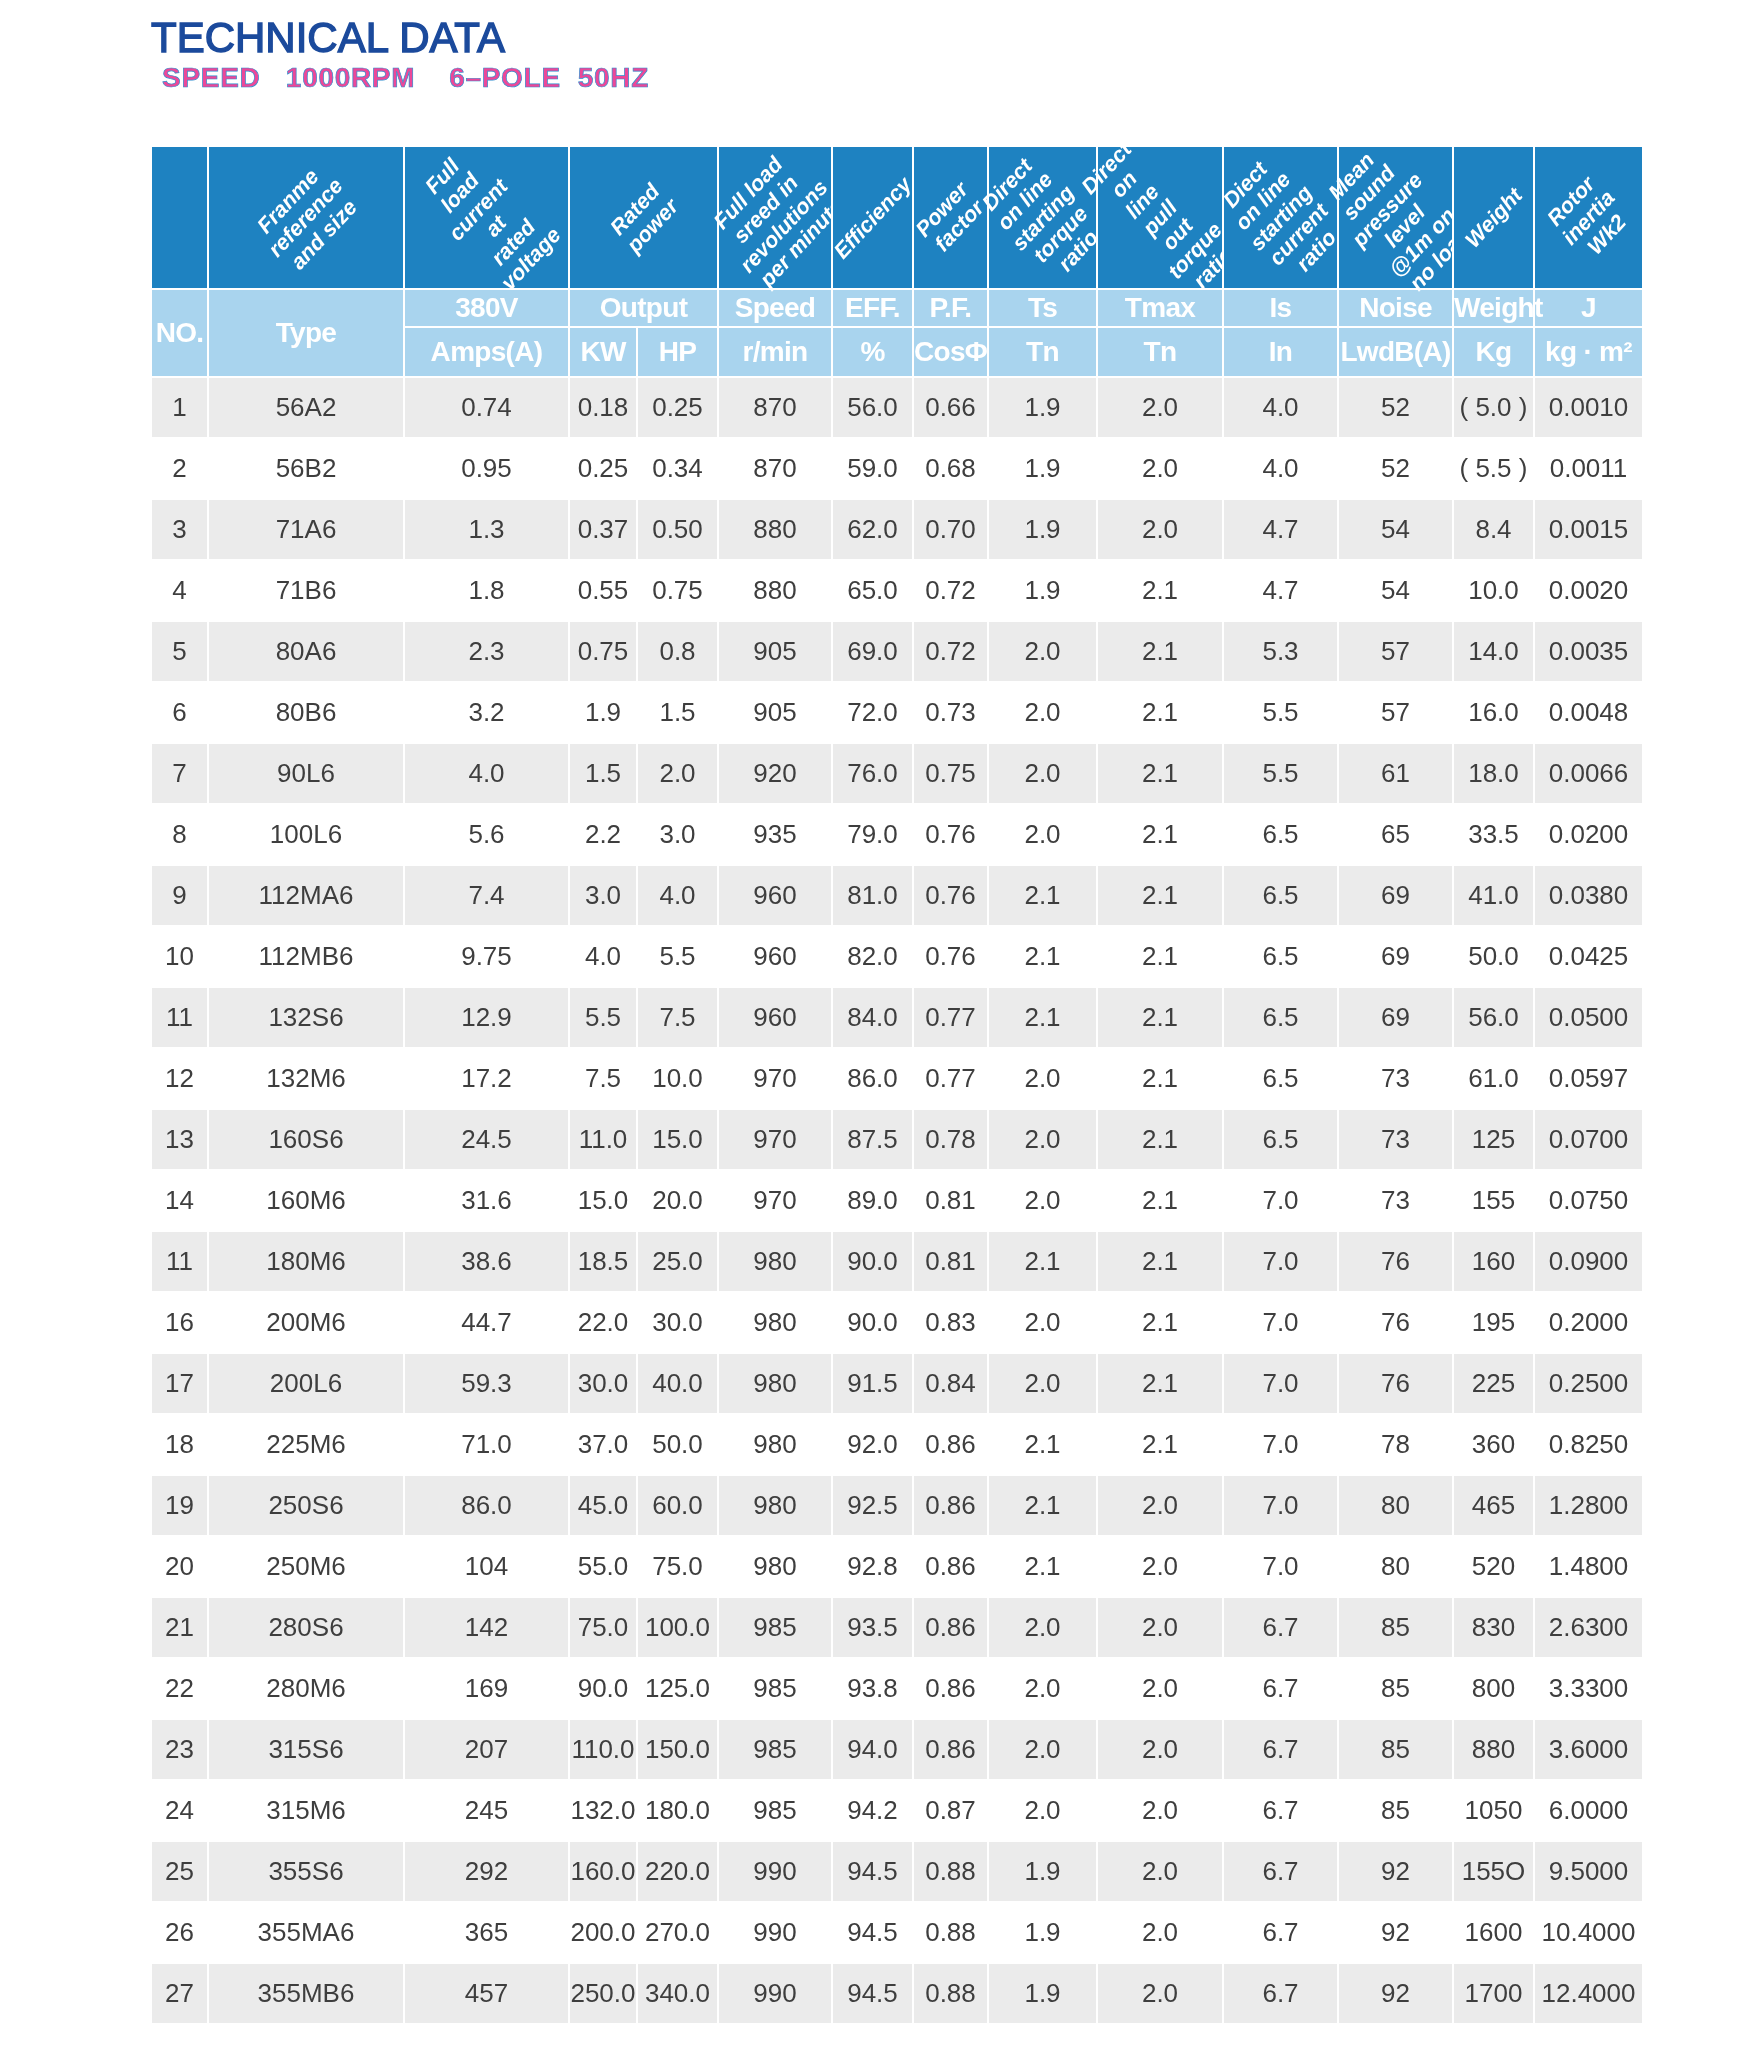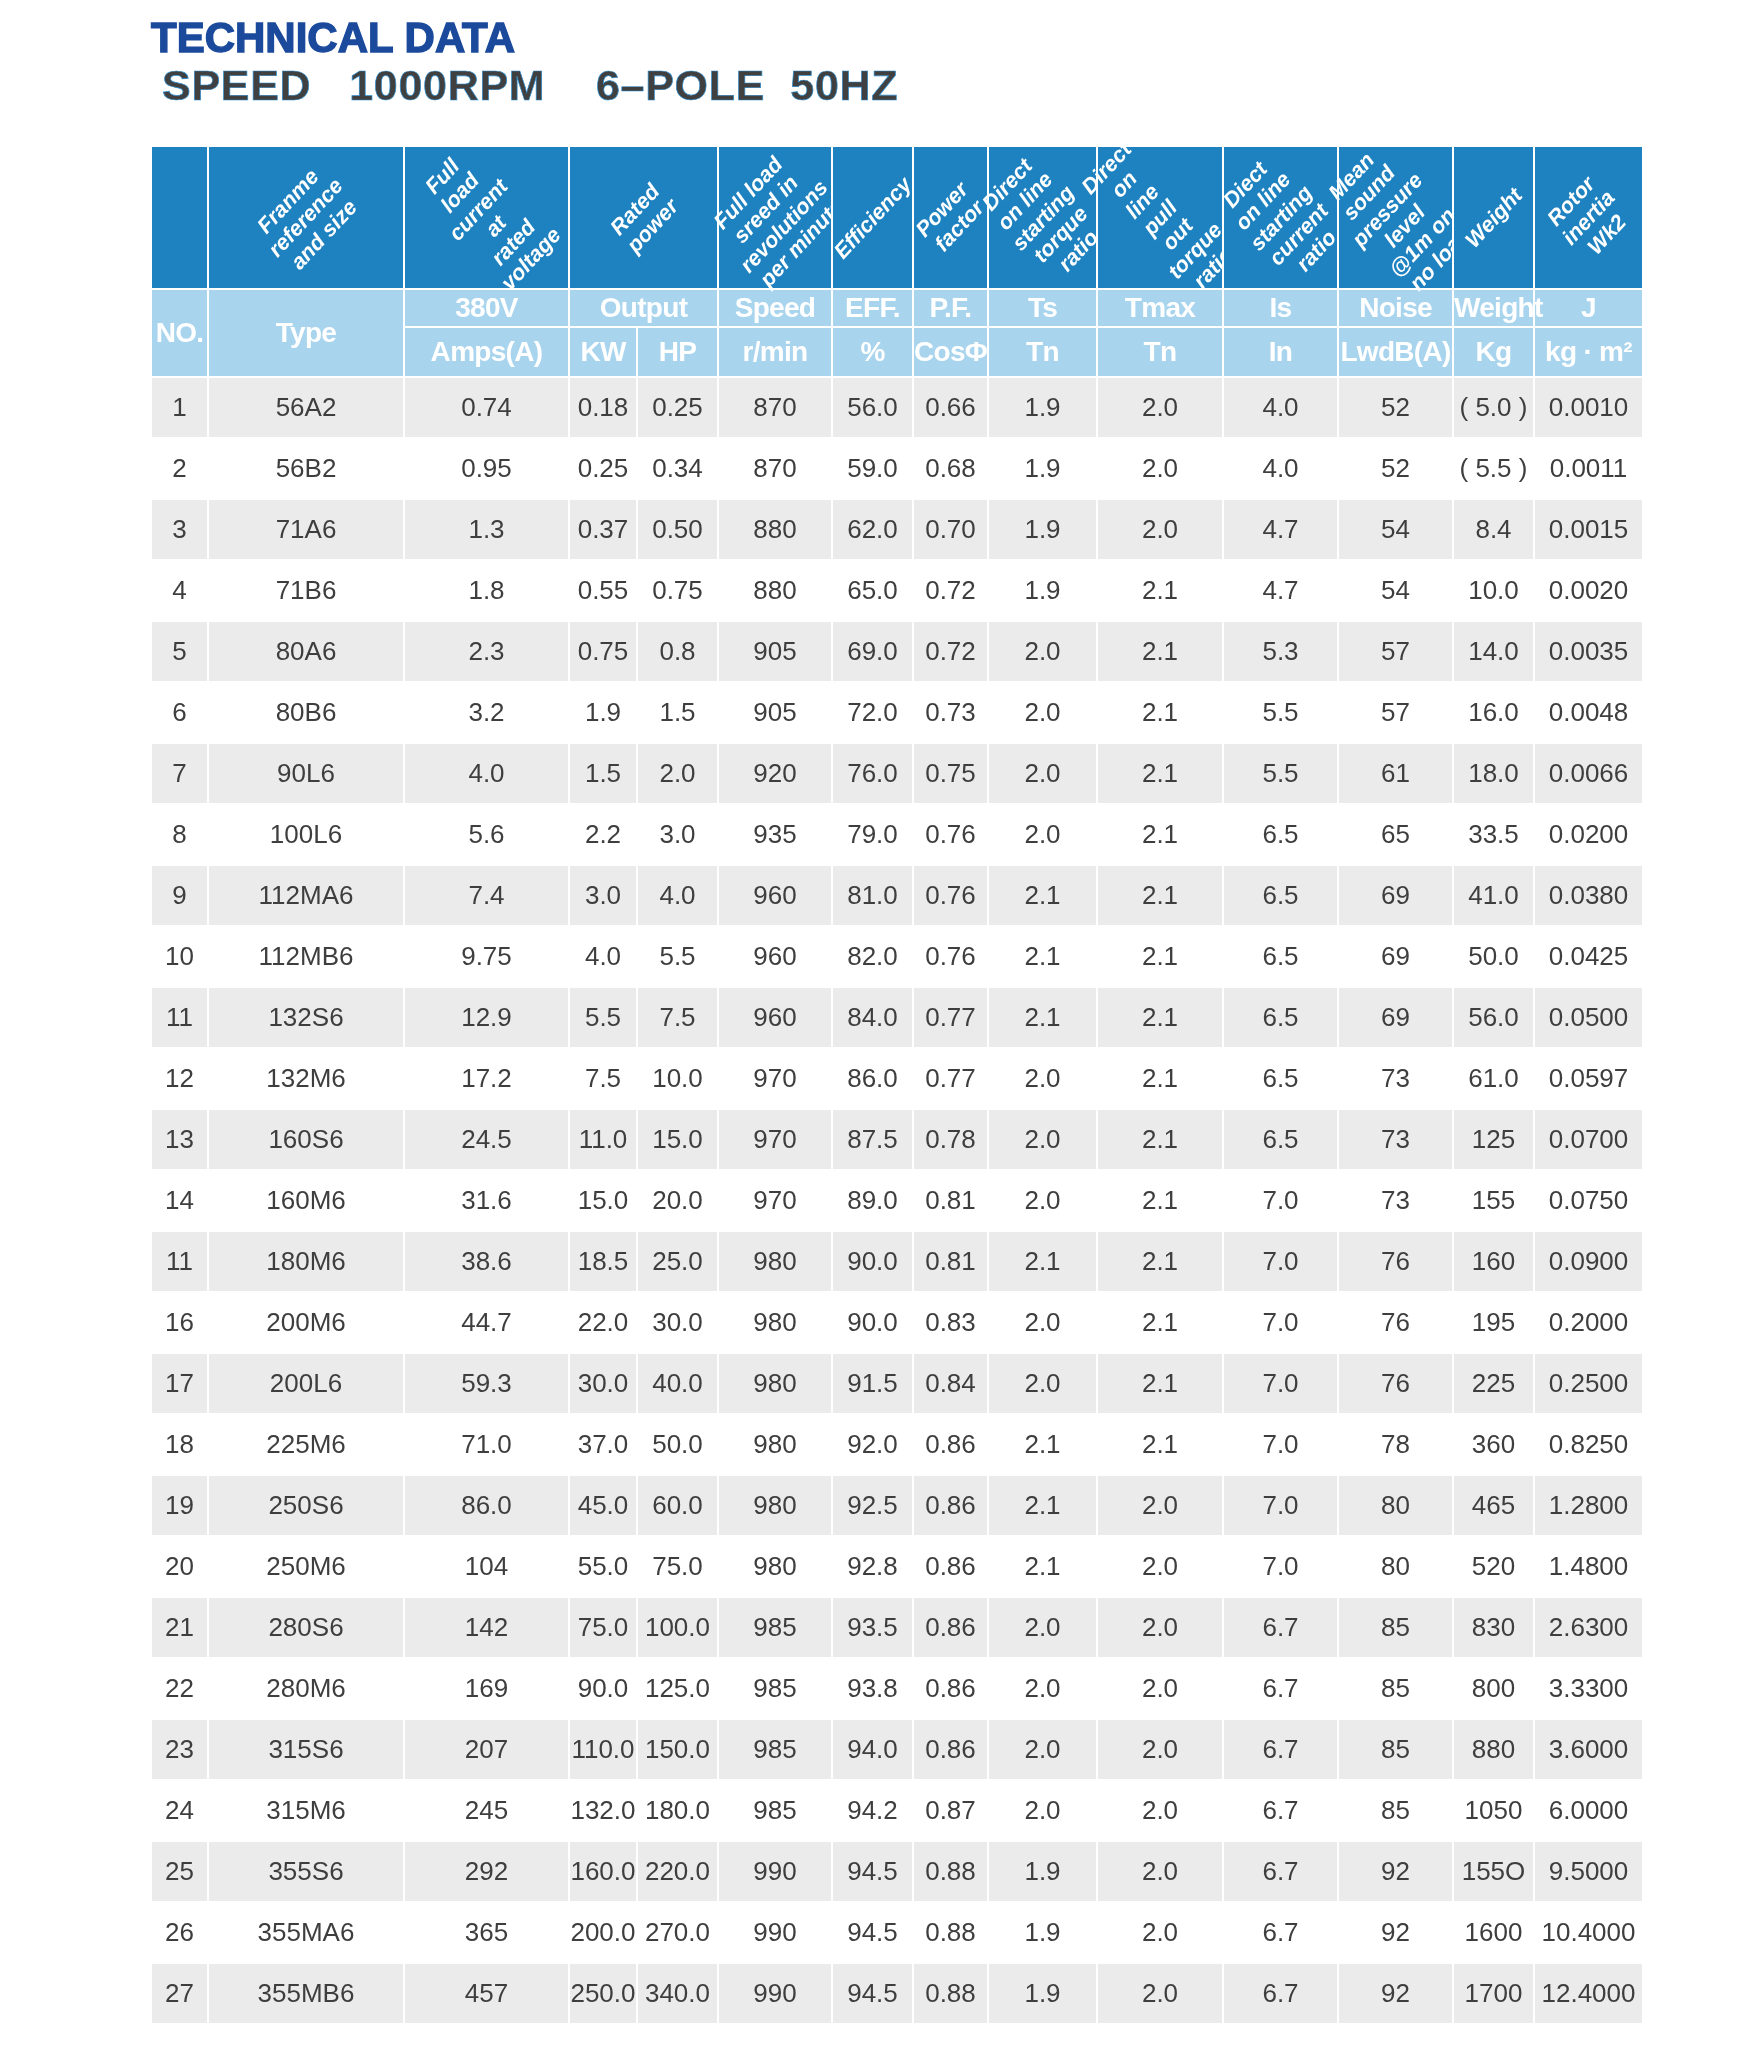--- a/index.html
+++ b/index.html
@@ -2,28 +2,28 @@
 <html style="font-size:11.2px"><head>
 <meta charset="utf-8">
 <style>
   html,body{margin:0;padding:0;background:#ffffff;}
   body{width:1758px;height:2066px;font-family:"Liberation Sans",sans-serif;position:relative;}
 
   .page{position:absolute;inset:0;background:#fff;}
 
   .title{
     position:absolute;left:151px;top:17px;
-    font-size:42px;font-weight:bold;letter-spacing:0px;
+    font-size:42px;font-weight:normal;letter-spacing:0px;
     color:#1b4a9c;-webkit-text-stroke:1.4px #1b4a9c;
     white-space:pre;line-height:1;
   }
   .subtitle{
     position:absolute;left:162px;top:64px;
-    font-size:43px;font-weight:bold;letter-spacing:0.7px;
-    color:#404040;-webkit-text-stroke:0.7px #2e8ecf;
+    font-size:28px;font-weight:bold;letter-spacing:0.7px;
+    color:#ec4899;-webkit-text-stroke:0.7px #2e8ecf;
     white-space:pre;line-height:1;
   }
 
   table.tech{
     position:absolute;left:150px;top:145px;
     width:1490px;table-layout:fixed;border-collapse:collapse;
   }
   table.tech td,table.tech th{
     border:2.8px solid #ffffff;padding:0;margin:0;
     text-align:center;vertical-align:middle;

